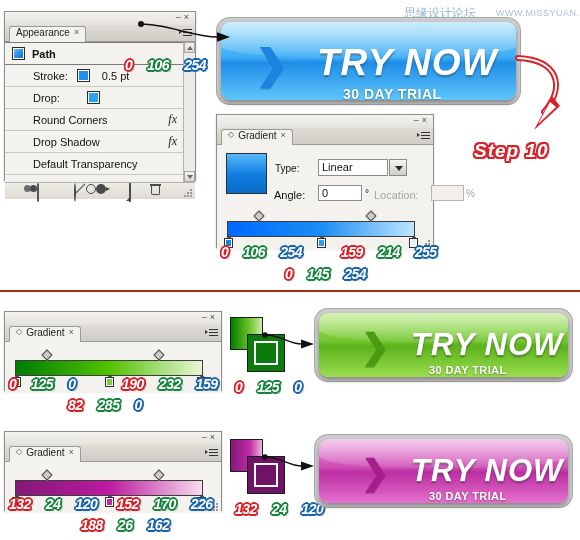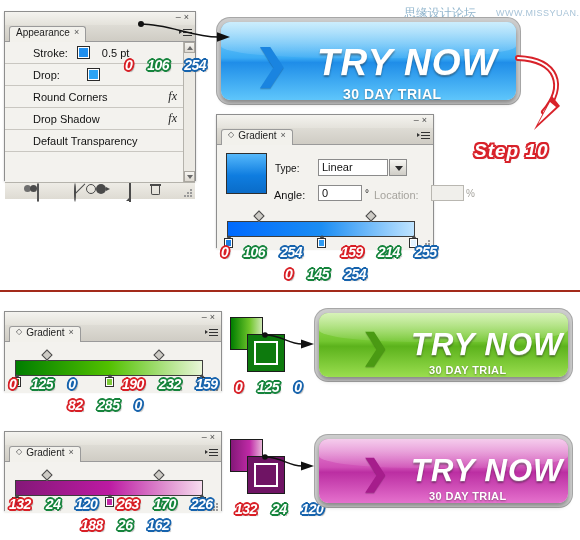--- a/index.html
+++ b/index.html
@@ -276,20 +276,27 @@
     <div class="panel-menu">
       <i class="mm-tri"></i>
       <i class="mm-line" style="top:3px"></i>
         <i class="mm-line" style="top:6px"></i>
         <i class="mm-line" style="top:9px"></i>
     </div>
   </div>
 
   <div class="panel-body">
 
+    <div class="ap-row first">
+      <span style="width:7px"></span>
+      <span class="swatch-sm">
+          <i style="background:linear-gradient(135deg,#5cb8f7,#0a6fd8)"></i>
+        </span>
+      <span class="ap-label-bold">Path</span>
+    </div>
 
     <div class="ap-row">
       <span class="ap-indent"></span>
       <span class="ap-name">Stroke:</span>
       <span class="swatch-sm" style="margin-left:9px">
           <i style="background:#1f8fef"></i>
         </span>
       <span class="ap-stroke-w">0.5 pt</span>
     </div>
 
@@ -597,21 +604,21 @@
     </span>
   </div>
 </div>
 
 <div class="rgb-row" style="left:4px;top:495px;">
   <span class="rgb r">132</span>
   <span class="rgb g">24</span>
   <span class="rgb b">120</span>
 </div>
 <div class="rgb-row" style="left:112px;top:495px;">
-  <span class="rgb r">263</span>
+  <span class="rgb r">152</span>
   <span class="rgb g">170</span>
   <span class="rgb b">226</span>
 </div>
 <div class="rgb-row" style="left:76px;top:516px;">
   <span class="rgb r">188</span>
   <span class="rgb g">26</span>
   <span class="rgb b">162</span>
 </div>
 
 <div class="swatch-pair" style="left:230px;top:439px;">

